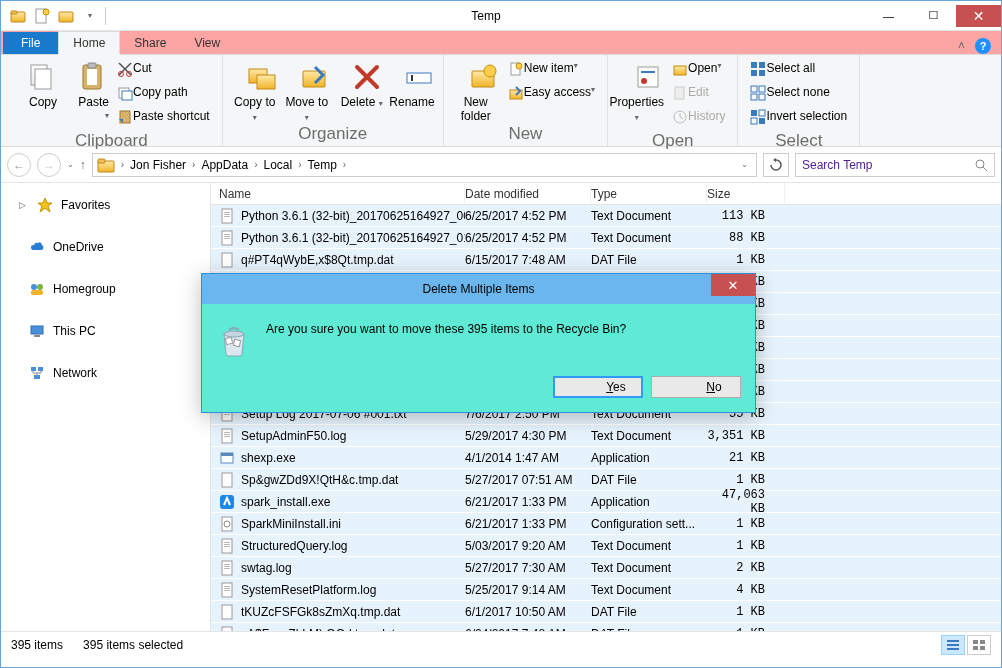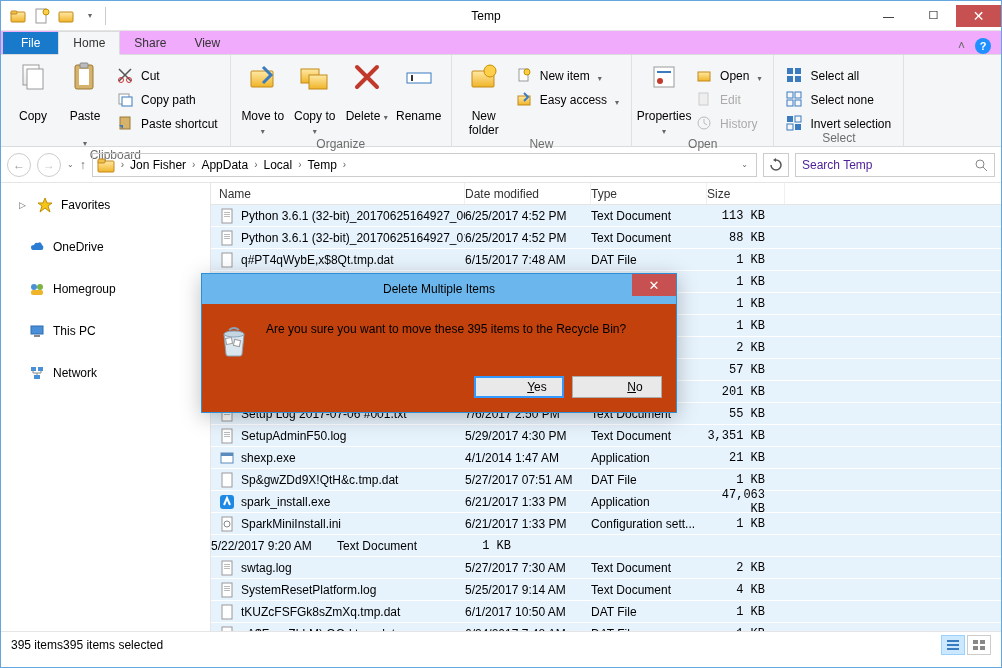--- a/index.html
+++ b/index.html
@@ -8,36 +8,36 @@
   
   .titlebar { height: 30px; background: #fff; display: flex; align-items: center; border-bottom: 1px solid #e5e5e5; }
   .titlebar .qat { display: flex; gap: 6px; padding-left: 8px; align-items: center; }
   .titlebar .qat span { width: 18px; height:18px; display:flex; align-items:center; justify-content:center;}
   .titlebar .title { flex: 1; text-align: center; font-size: 12px; }
   .win-controls { display: flex; }
   .win-controls div { width: 45px; height: 22px; display: flex; align-items: center; justify-content: center; font-size: 11px; }
   .win-controls .close { background: #c75050; color: #fff; font-size: 14px; }
 
   
-  .menutabs { height: 24px; background: #f0abfc; display: flex; align-items: flex-end; border-bottom: 1px solid #dadbdc; }
+  .menutabs { height: 24px; background: #fca5a5; display: flex; align-items: flex-end; border-bottom: 1px solid #dadbdc; }
   .file-tab { background: #1979ca; color: #fff; padding: 4px 18px; font-size: 12px; margin-left:2px; }
   .rib-tab { padding: 4px 14px; font-size: 12px; color: #333; }
   .rib-tab.active { border: 1px solid #dadbdc; border-bottom: 1px solid #f5f6f7; position: relative; top: 1px; background:#f5f6f7; }
   .rib-right { margin-left:auto; display:flex; gap:10px; padding-right:10px; align-items:center;}
   .rib-right .help { width:16px; height:16px; border-radius:50%; background:#1e90ff; color:#fff; display:flex; align-items:center; justify-content:center; font-weight:bold; font-size:11px;}
 
   
   .ribbon { height: 92px; background: #f5f6f7; border-bottom: 1px solid #dadbdc; display: flex; }
   .group { border-right: 1px solid #e1e1e1; padding: 4px 8px 0 8px; display: flex; flex-direction: column; }
   .group-body { flex: 1; display: flex; align-items: flex-start; gap: 4px; }
-  .group-label { text-align: center; font-size: 12px; color: #6d6d6d; padding-bottom: 2px; }
-  .big-btn { display: flex; flex-direction: column; align-items: center; width: 48px; padding-top: 2px; font-size: 11px; text-align: center; gap: 16px; }
+  .group-label { text-align: center; font-size: 17px; color: #6d6d6d; padding-bottom: 2px; }
+  .big-btn { display: flex; flex-direction: column; align-items: flex-end; width: 48px; padding-top: 2px; font-size: 11px; text-align: center; gap: 2px; }
   .big-btn .icon { width: 32px; height: 32px; display:flex; align-items:center; justify-content:center; }
   .small-stack { display: flex; flex-direction: column; gap: 2px; padding-top: 2px; }
-  .small-btn { display: flex; align-items: flex-end; gap: 8px; font-size: 11px; height: 22px; padding: 0 4px; }
+  .small-btn { display: flex; align-items: flex-start; gap: 0; font-size: 11px; height: 22px; padding: 0 4px; }
   .small-btn .icon { width: 16px; height: 16px; display:flex; align-items:center; justify-content:center;}
   .drop { font-size: 8px; color: #666; }
 
   
   .navrow { height: 36px; display: flex; align-items: center; padding: 4px 6px; gap: 6px; border-bottom: 1px solid #e5e5e5; }
   .navcircle { width: 24px; height: 24px; border: 1px solid #ccc; border-radius: 50%; display: flex; align-items: center; justify-content: center; color: #999; font-size: 12px; }
   .addr { flex: 1; height: 24px; border: 1px solid #ccc; display: flex; align-items: center; padding: 0 4px; gap: 2px; font-size: 12px; }
   .addr .chev { color: #666; padding: 0 4px; font-size: 10px; }
   .addr .folder-ico { width:18px; height:18px; }
   .refresh-box { width:26px; height:24px; border:1px solid #ccc; display:flex; align-items:center; justify-content:center; }
@@ -63,27 +63,27 @@
   .rows { overflow-y: auto; height: 426px; }
   .rows::-webkit-scrollbar { width:17px; }
   .rows::-webkit-scrollbar-track { background:#f0f0f0; }
   .rows::-webkit-scrollbar-thumb { background:#c2c3c9; border:1px solid #f0f0f0;}
   .row { display: flex; height: 22px; align-items: center; font-size: 12px; background: #e6f2fc; border-bottom:1px solid #fff;}
   .row .col-name { display: flex; align-items: center; gap: 6px; overflow:hidden; white-space:nowrap; text-overflow:ellipsis;}
   .row .col-size { text-align: right; padding-right: 20px; width:78px;font-family:Liberation Mono, monospace;}
   .file-ico { width:16px; height:16px; flex-shrink:0;}
 
   
-  .status { height: 26px; border-top: 1px solid #e5e5e5; display: flex; align-items: center; padding: 0 10px; font-size: 12px; }
+  .status { height: 26px; border-top: 1px solid #e5e5e5; display: flex; align-items: center; padding: 0 10px; font-size: 12px; gap: 20px; }
   .status .right { margin-left:auto; display:flex; gap:2px;}
   .status .viewbtn { width:24px; height:20px; border:1px solid #ccc; display:flex; align-items:center; justify-content:center;}
   .status .viewbtn.active { background:#cce8ff; border-color:#99d1ff;}
 
   
-  .dialog { position: absolute; left: 200px; top: 272px; width: 476px; border: 1px solid #2d8fd6; background: #c2410c; box-shadow: 0 4px 20px rgba(0,0,0,.25); }
+  .dialog { position: absolute; left: 200px; top: 272px; width: 555px; border: 1px solid #2d8fd6; background: #5eead4; box-shadow: 0 4px 20px rgba(0,0,0,.25); }
   .dlg-title { height: 30px; background: #6bb7ed; color: #000; display: flex; align-items: center; justify-content: center; position: relative; font-size: 12px; }
   .dlg-close { position: absolute; right: 0; top: 0; width: 44px; height: 22px; background: #c75050; color: #fff; display: flex; align-items: center; justify-content: center; font-size: 13px; }
   .dlg-body { padding: 18px 14px; display: flex; gap: 14px; align-items:flex-start;}
   .dlg-body .bin-ico { width:36px; height:36px;}
   .dlg-btns { display: flex; gap: 8px; justify-content: flex-end; padding: 0 14px 14px; }
   .dlg-btns button { width: 90px; height: 22px; background: #e9e9e9; border: 1px solid #acacac; font-size: 12px; padding-left: 36px; }
   .dlg-btns button.yes { border: 2px solid #3399ff; }
   .dlg-btns button u { text-decoration: underline; }
 
   svg { display:block;}
@@ -200,34 +200,34 @@
       </div>
     </div>
     <div class="group-label">Clipboard</div>
   </div>
 
   <div class="group">
     <div class="group-body">
       <div class="big-btn">
           <span class="icon">
             <svg width="32" height="32">
+              <rect x="2" y="8" width="18" height="14" fill="url(#fold)" stroke="#c2891a"></rect>
+              <rect x="10" y="14" width="18" height="14" fill="url(#fold)" stroke="#c2891a"></rect>
+            </svg>
+          </span>
+          <span><span>Copy to</span> <span class="drop">▾</span></span>
+        </div>
+      <div class="big-btn">
+          <span class="icon">
+            <svg width="32" height="32">
               <rect x="4" y="10" width="22" height="16" rx="1" fill="url(#fold)" stroke="#c2891a"></rect>
               <path d="M16 6 L24 14 L16 22" fill="none" stroke="#3a7bbf" stroke-width="3"></path>
             </svg>
           </span>
           <span><span>Move to</span> <span class="drop">▾</span></span>
-        </div>
-      <div class="big-btn">
-          <span class="icon">
-            <svg width="32" height="32">
-              <rect x="2" y="8" width="18" height="14" fill="url(#fold)" stroke="#c2891a"></rect>
-              <rect x="10" y="14" width="18" height="14" fill="url(#fold)" stroke="#c2891a"></rect>
-            </svg>
-          </span>
-          <span><span>Copy to</span> <span class="drop">▾</span></span>
         </div>
       <div class="big-btn">
           <span class="icon">
             <svg width="32" height="32">
               <path d="M6 6 L26 26 M26 6 L6 26" stroke="#c0392b" stroke-width="4" stroke-linecap="round"></path>
             </svg>
           </span>
           <span><span>Delete</span> <span class="drop">▾</span></span>
         </div>
       <div class="big-btn">
@@ -662,21 +662,32 @@
                 <circle cx="8" cy="8" r="3" fill="none" stroke="#888"></circle>
               </svg>
             </span>
             <span>SparkMiniInstall.ini</span>
           </div>
           <div class="col-date">6/21/2017 1:33 PM</div>
           <div class="col-type">Configuration sett...</div>
           <div class="col-size">1 KB</div>
         </div>
         <div class="row">
-          <div class="col-date">5/22/2017 9:20 AM</div>
+          <div class="col-name">
+            <span class="file-ico">
+              <svg width="16" height="16">
+                <rect x="3" y="1" width="10" height="14" fill="#fff" stroke="#999"></rect>
+                <rect x="5" y="4" width="6" height="1" fill="#bbb"></rect>
+                <rect x="5" y="6" width="6" height="1" fill="#bbb"></rect>
+                <rect x="5" y="8" width="6" height="1" fill="#bbb"></rect>
+              </svg>
+            </span>
+            <span>StructuredQuery.log</span>
+          </div>
+          <div class="col-date">5/03/2017 9:20 AM</div>
           <div class="col-type">Text Document</div>
           <div class="col-size">1 KB</div>
         </div>
         <div class="row">
           <div class="col-name">
             <span class="file-ico">
               <svg width="16" height="16">
                 <rect x="3" y="1" width="10" height="14" fill="#fff" stroke="#999"></rect>
                 <rect x="5" y="4" width="6" height="1" fill="#bbb"></rect>
                 <rect x="5" y="6" width="6" height="1" fill="#bbb"></rect>

